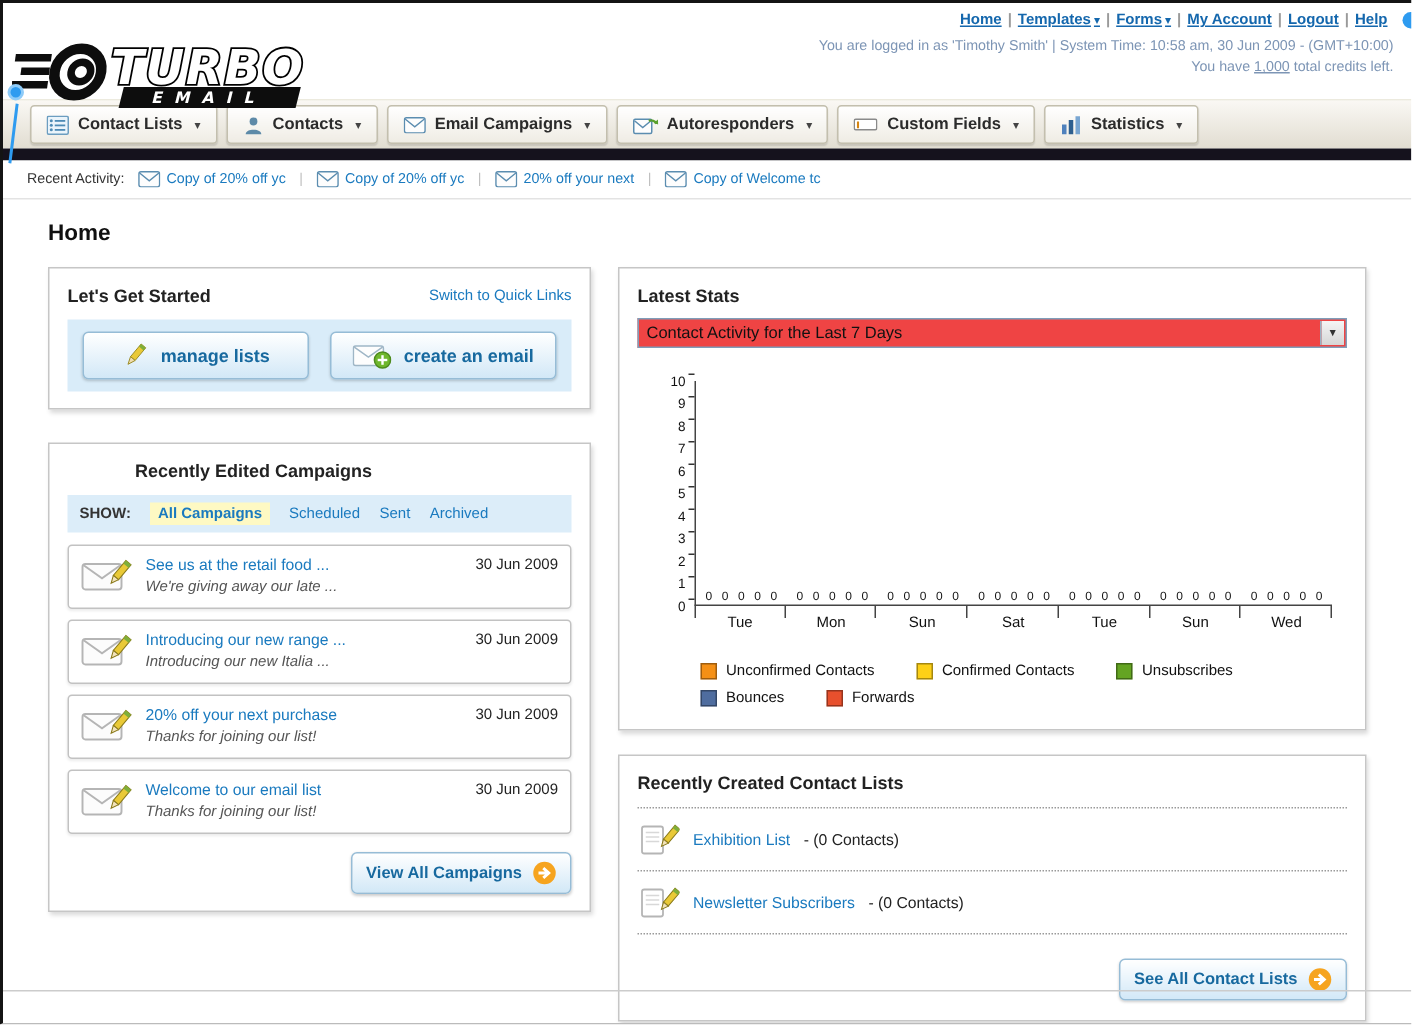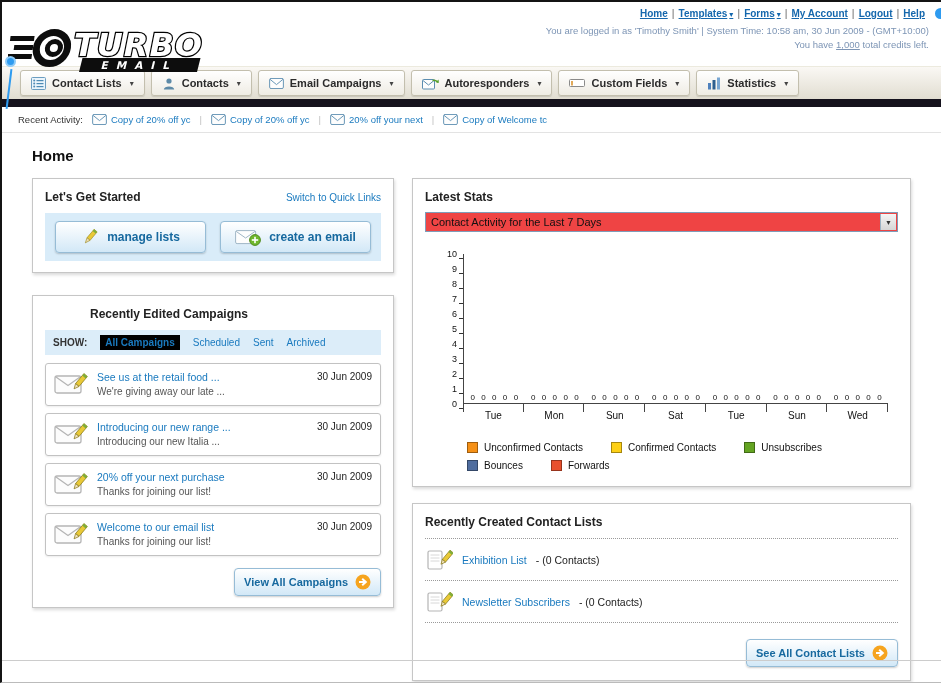--- a/index.html
+++ b/index.html
@@ -65,47 +65,47 @@
              background:linear-gradient(#ffffff,#d2e8f7); border:1px solid #96bcd6; border-radius:4px;
              font-size:12px; font-weight:bold; color:#17699f; cursor:pointer;
              box-shadow:0 1px 2px rgba(0,0,0,0.2); }
 
   
   .camp-title { font-size:12px; font-weight:bold; color:#222;padding-left:45px; }
   .filter-bar { margin-top:9px; background:#dcedf9; padding:5px 8px; display:flex; align-items:center;
                 gap:13px; font-size:10px; }
   .show-label { font-weight:bold; color:#333; }
   .filter-link { color:#1a7abf; text-decoration:none; cursor:pointer; }
-  .filter-link.active { font-weight:bold; background:#000000; padding:2px 5px;text-align:right; }
+  .filter-link.active { font-weight:bold; background:#fef9c3; padding:2px 5px;text-align:right; }
   .camp-list { margin-top:8px; display:flex; flex-direction:column; gap:7px; }
   .camp-row { border:1px solid #c2c2c2; border-radius:3px; padding:7px 8px; display:flex; gap:9px;
               align-items:flex-start; box-shadow:0 1px 2px rgba(0,0,0,0.08); }
   .camp-icon { flex:none; display:inline-flex; }
   .camp-name { font-size:10.5px; color:#1a7abf; text-decoration:none; display:block; cursor:pointer; }
-  .camp-sub { font-size:10px; color:#555; margin-top:3px; }
+  .camp-sub { font-size:10px; color:#555; margin-top:3px;font-style:italic; }
   .camp-date { margin-left:auto; font-size:10px; color:#222; white-space:nowrap; }
   .camp-footer { margin-top:12px; display:flex; justify-content:flex-end; }
   .cta-btn { display:flex; align-items:center; gap:7px; padding:5px 9px;
              background:linear-gradient(#ffffff,#d2e8f7); border:1px solid #96bcd6; border-radius:4px;
              font-size:11px; font-weight:bold; color:#17699f; cursor:pointer;
              box-shadow:0 1px 2px rgba(0,0,0,0.2); }
   .cta-icon { display:inline-flex; }
 
   
   .stats-title { font-size:12px; font-weight:bold; color:#222; }
   .stats-select { margin-top:8px; position:relative; border:1px solid #7f9db9; height:20px; display:flex;
                   align-items:center; padding:0 22px 0 5px; font-size:11px; color:#111; background:#ef4444;
                   cursor:pointer; }
   .select-arrow { position:absolute; right:1px; top:1px; bottom:1px; width:16px;
                   background:linear-gradient(#f5f5f5,#d6d6d6); border-left:1px solid #9ab2c4;
                   display:flex; align-items:center; justify-content:center; font-size:7px; color:#333; }
   .chart-wrap { margin:22px 10px 0 14px; }
   .chart-area { display:flex; }
   .chart-y { position:relative; width:24px; height:150px; flex:none; }
-  .y-tick { position:absolute; right:0; display:flex; align-items:flex-end; height:10px; font-size:9px; color:#111; }
+  .y-tick { position:absolute; right:0; display:flex; align-items:flex-start; height:10px; font-size:9px; color:#111; }
   .y-dash { width:4px; height:1px; background:#333; margin-left:2px; }
   .chart-plot { flex:1; height:150px; border-left:1px solid #444; border-bottom:1px solid #444;
                 display:flex; align-items:flex-end; }
   .chart-group { flex:1; display:flex; justify-content:space-evenly; padding-bottom:1px; }
   .chart-group span { font-size:8px; color:#111; line-height:9px; }
   .chart-days { display:flex; margin-left:24px; }
   .day-cell { flex:1; position:relative; text-align:center; font-size:10px; color:#111;
               padding-top:6px; height:22px; }
   .day-cell::after { content:""; position:absolute; right:0; top:0; width:1px; height:8px; background:#444; }
   .day-cell:first-child::before { content:""; position:absolute; left:0; top:0; width:1px; height:8px; background:#444; }

